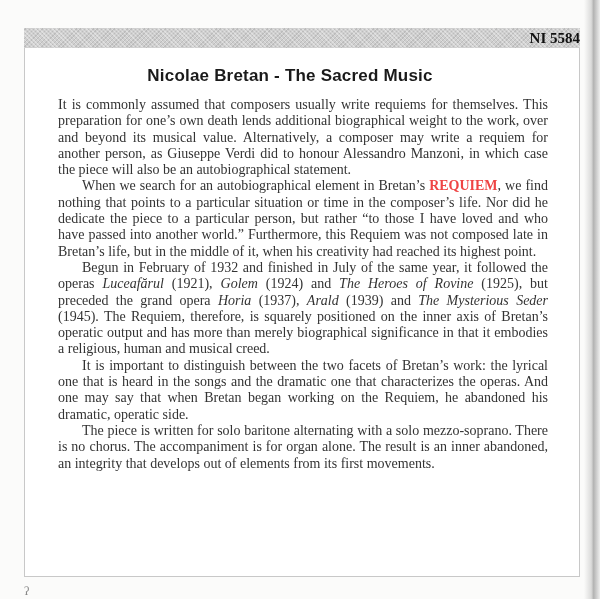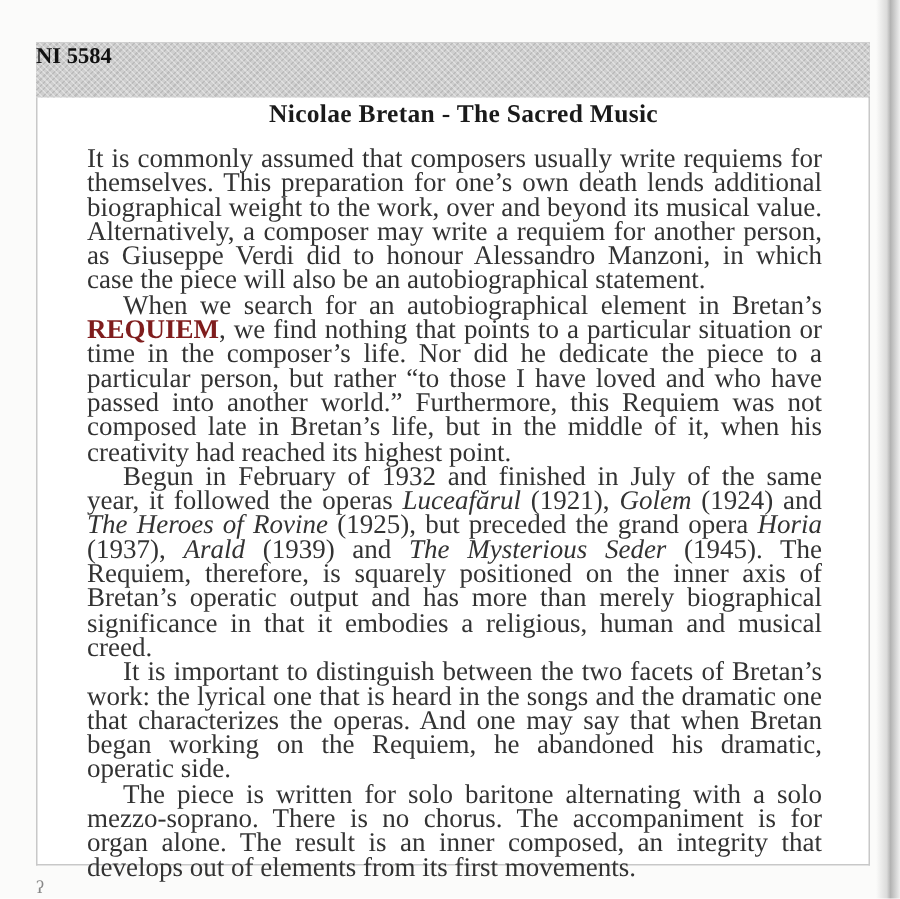--- a/index.html
+++ b/index.html
@@ -32,65 +32,65 @@
       border: 1px solid #c8c8c8;
       border-top: none;
       background: #ffffff;
       box-sizing: border-box;
     }
     .catalog-band {
       position: absolute;
       left: 24px;
       top: 28px;
       width: 556px;
-      height: 37px;
+      height: 20px;
       background-color: #cfcfcf;
       background-image:
         repeating-linear-gradient(45deg, rgba(255,255,255,0.35) 0 1px, rgba(0,0,0,0) 1px 3px),
         repeating-linear-gradient(-45deg, rgba(100,100,100,0.18) 0 1px, rgba(0,0,0,0) 1px 3px);
-      text-align: left;
+      text-align: right;
       line-height: 20px;
       font-family: "Liberation Serif", serif;
       font-weight: bold;
       font-size: 15px;
       color: #111;
     }
     .title {
       position: absolute;
-      left: 31px;
+      left: 12px;
       top: 66px;
       width: 556px;
       text-align: center;
-      font-family: Liberation Serif, serif;
+      font-family: Liberation Sans, sans-serif;
       font-size: 17px;
       font-weight: bold;
       color: #1a1a1a;
       letter-spacing: 0.2px;
     }
     .body-text {
       position: absolute;
       left: 58px;
       top: 97px;
       width: 490px;
       font-family: "Liberation Serif", serif;
-      font-size: 18px;
+      font-size: 14px;
       line-height: 16.3px;
       text-align: justify;
       color: #333;
     }
     .body-text p {
       margin: 0;
       text-indent: 24px;
     }
     .body-text p.first {
       text-indent: 0;
     }
     .body-text b {
       font-weight: bold;
-      color: #7f1d1d;
+      color: #ef4444;
     }
     .body-text i {
       margin-top: 40px;
     }
     .mark {
       position: absolute;
       left: 24px;
       top: 584px;
       font-size: 12px;
       color: #888;
@@ -108,16 +108,16 @@
   <span>NI 5584</span>
 </div>
 
 <div class="title">Nicolae Bretan - The Sacred Music</div>
 
 <div class="body-text" id="body-text">
     <p class="first"><span>It is commonly assumed that composers usually write requiems for themselves. This preparation for one’s own death lends additional biographical weight to the work, over and beyond its musical value. Alternatively, a composer may write a requiem for another person, as Giuseppe Verdi did to honour Alessandro Manzoni, in which case the piece will also be an autobiographical statement.</span></p>
     <p><span>When we search for an autobiographical element in Bretan’s </span><b>REQUIEM</b><span>, we find nothing that points to a particular situation or time in the composer’s life. Nor did he dedicate the piece to a particular person, but rather “to those I have loved and who have passed into another world.” Furthermore, this Requiem was not composed late in Bretan’s life, but in the middle of it, when his creativity had reached its highest point.</span></p>
     <p><span>Begun in February of 1932 and finished in July of the same year, it followed the operas </span><i>Luceafărul</i><span> (1921), </span><i>Golem</i><span> (1924) and </span><i>The Heroes of Rovine</i><span> (1925), but preceded the grand opera </span><i>Horia</i><span> (1937), </span><i>Arald</i><span> (1939) and </span><i>The Mysterious Seder</i><span> (1945). The Requiem, therefore, is squarely positioned on the inner axis of Bretan’s operatic output and has more than merely biographical significance in that it embodies a religious, human and musical creed.</span></p>
     <p><span>It is important to distinguish between the two facets of Bretan’s work: the lyrical one that is heard in the songs and the dramatic one that characterizes the operas. And one may say that when Bretan began working on the Requiem, he abandoned his dramatic, operatic side.</span></p>
-    <p><span>The piece is written for solo baritone alternating with a solo mezzo-soprano. There is no chorus. The accompaniment is for organ alone. The result is an inner composed, an integrity that develops out of elements from its first movements.</span></p>
+    <p><span>The piece is written for solo baritone alternating with a solo mezzo-soprano. There is no chorus. The accompaniment is for organ alone. The result is an inner abandoned, an integrity that develops out of elements from its first movements.</span></p>
   </div>
 
 <div class="mark">ʔ</div>
 
 </body></html>

